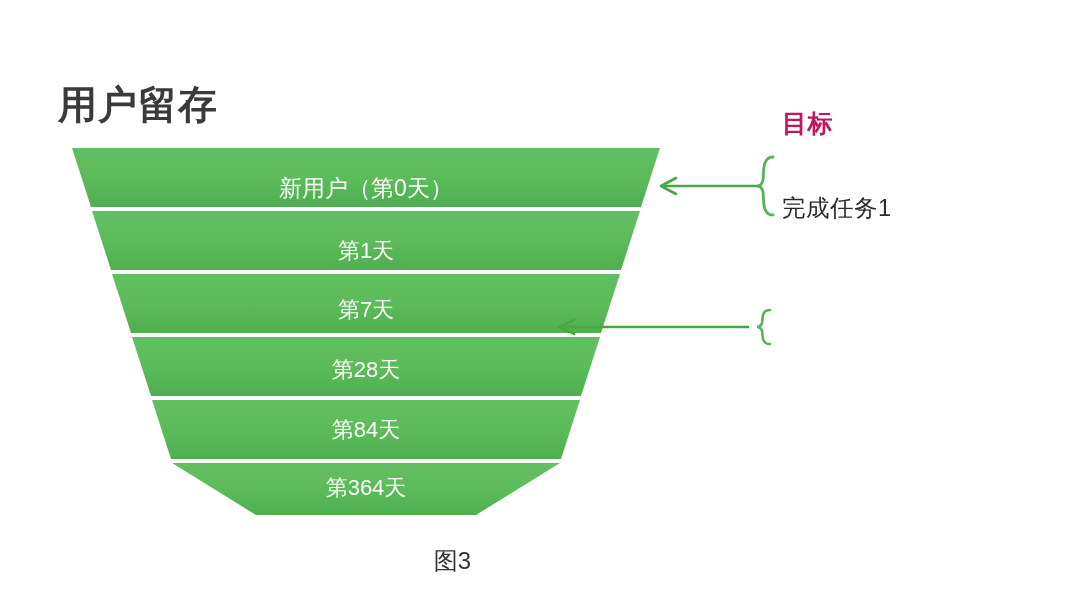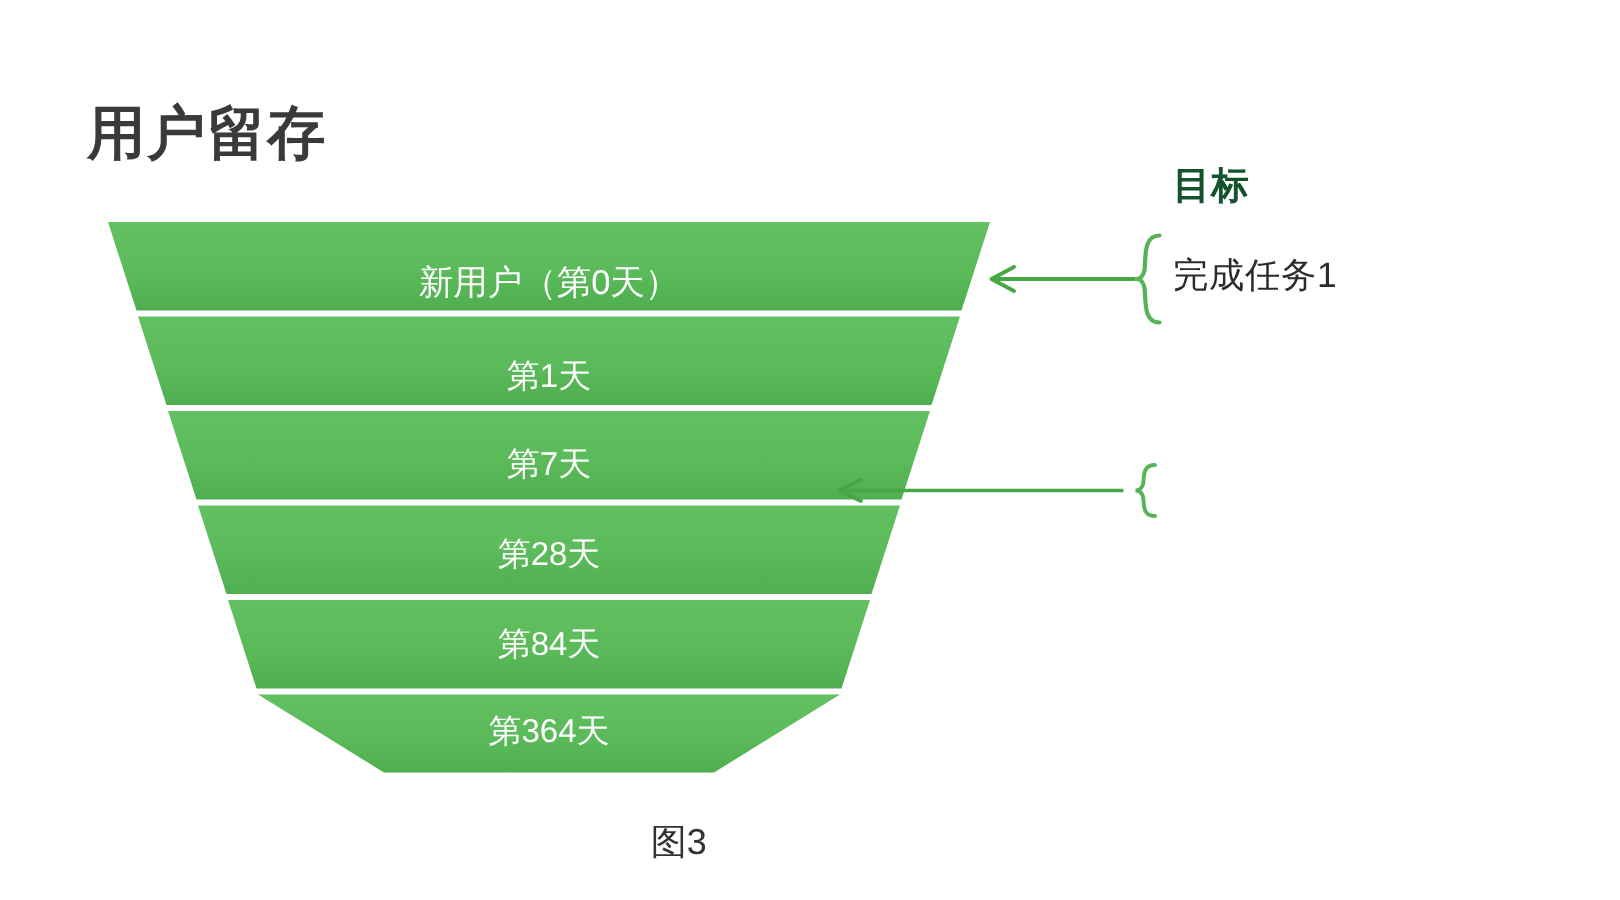--- a/index.html
+++ b/index.html
@@ -19,21 +19,21 @@
     position: relative;
     width: 1080px;
     height: 600px;
     background: #ffffff;
   }
 
   
   #chart-title {
     position: absolute;
     left: 58px;
-    top: 69px;
+    top: 84px;
     font-size: 39px;
     font-weight: bold;
     color: #3a3a3a;
     letter-spacing: 1px;
     line-height: 1.1;
     white-space: nowrap;
   }
 
   
   #funnel-svg {
@@ -52,21 +52,21 @@
   }
   .funnel-label-top {
     font-size: 23px;
   }
 
   
   .annot-title {
     position: absolute;
     font-size: 25px;
     font-weight: bold;
-    color: #14532d;
+    color: #be185d;
     white-space: nowrap;
     letter-spacing: 0.5px;
   }
   .annot-line {
     position: absolute;
     font-size: 23.5px;
     color: #2b2b2b;
     white-space: nowrap;
     letter-spacing: 0.5px;
   }
@@ -150,18 +150,18 @@
       <polyline points="574,320 559,327 574,334" fill="none" stroke="#45a845" stroke-width="2.4" stroke-linecap="round" stroke-linejoin="round"></polyline>
       <path d="M 770,310
                C 761,310 763,319 762,323
                C 761,326 759,327 757,327
                C 759,327 761,328 762,331
                C 763,335 761,344 770,344" fill="none" stroke="#56b356" stroke-width="2.6" stroke-linecap="round"></path>
     </g>
   </svg>
 
   <div class="annot-title" style="left:782px; top:107px;">目标</div>
-  <div class="annot-line" style="left:782px; top:167px;">完成任务1</div>
+  <div class="annot-line" style="left:782px; top:192px;">完成任务1</div>
 
 
   <div id="figure-caption">图3</div>
 
 </div>
 
 </body></html>

